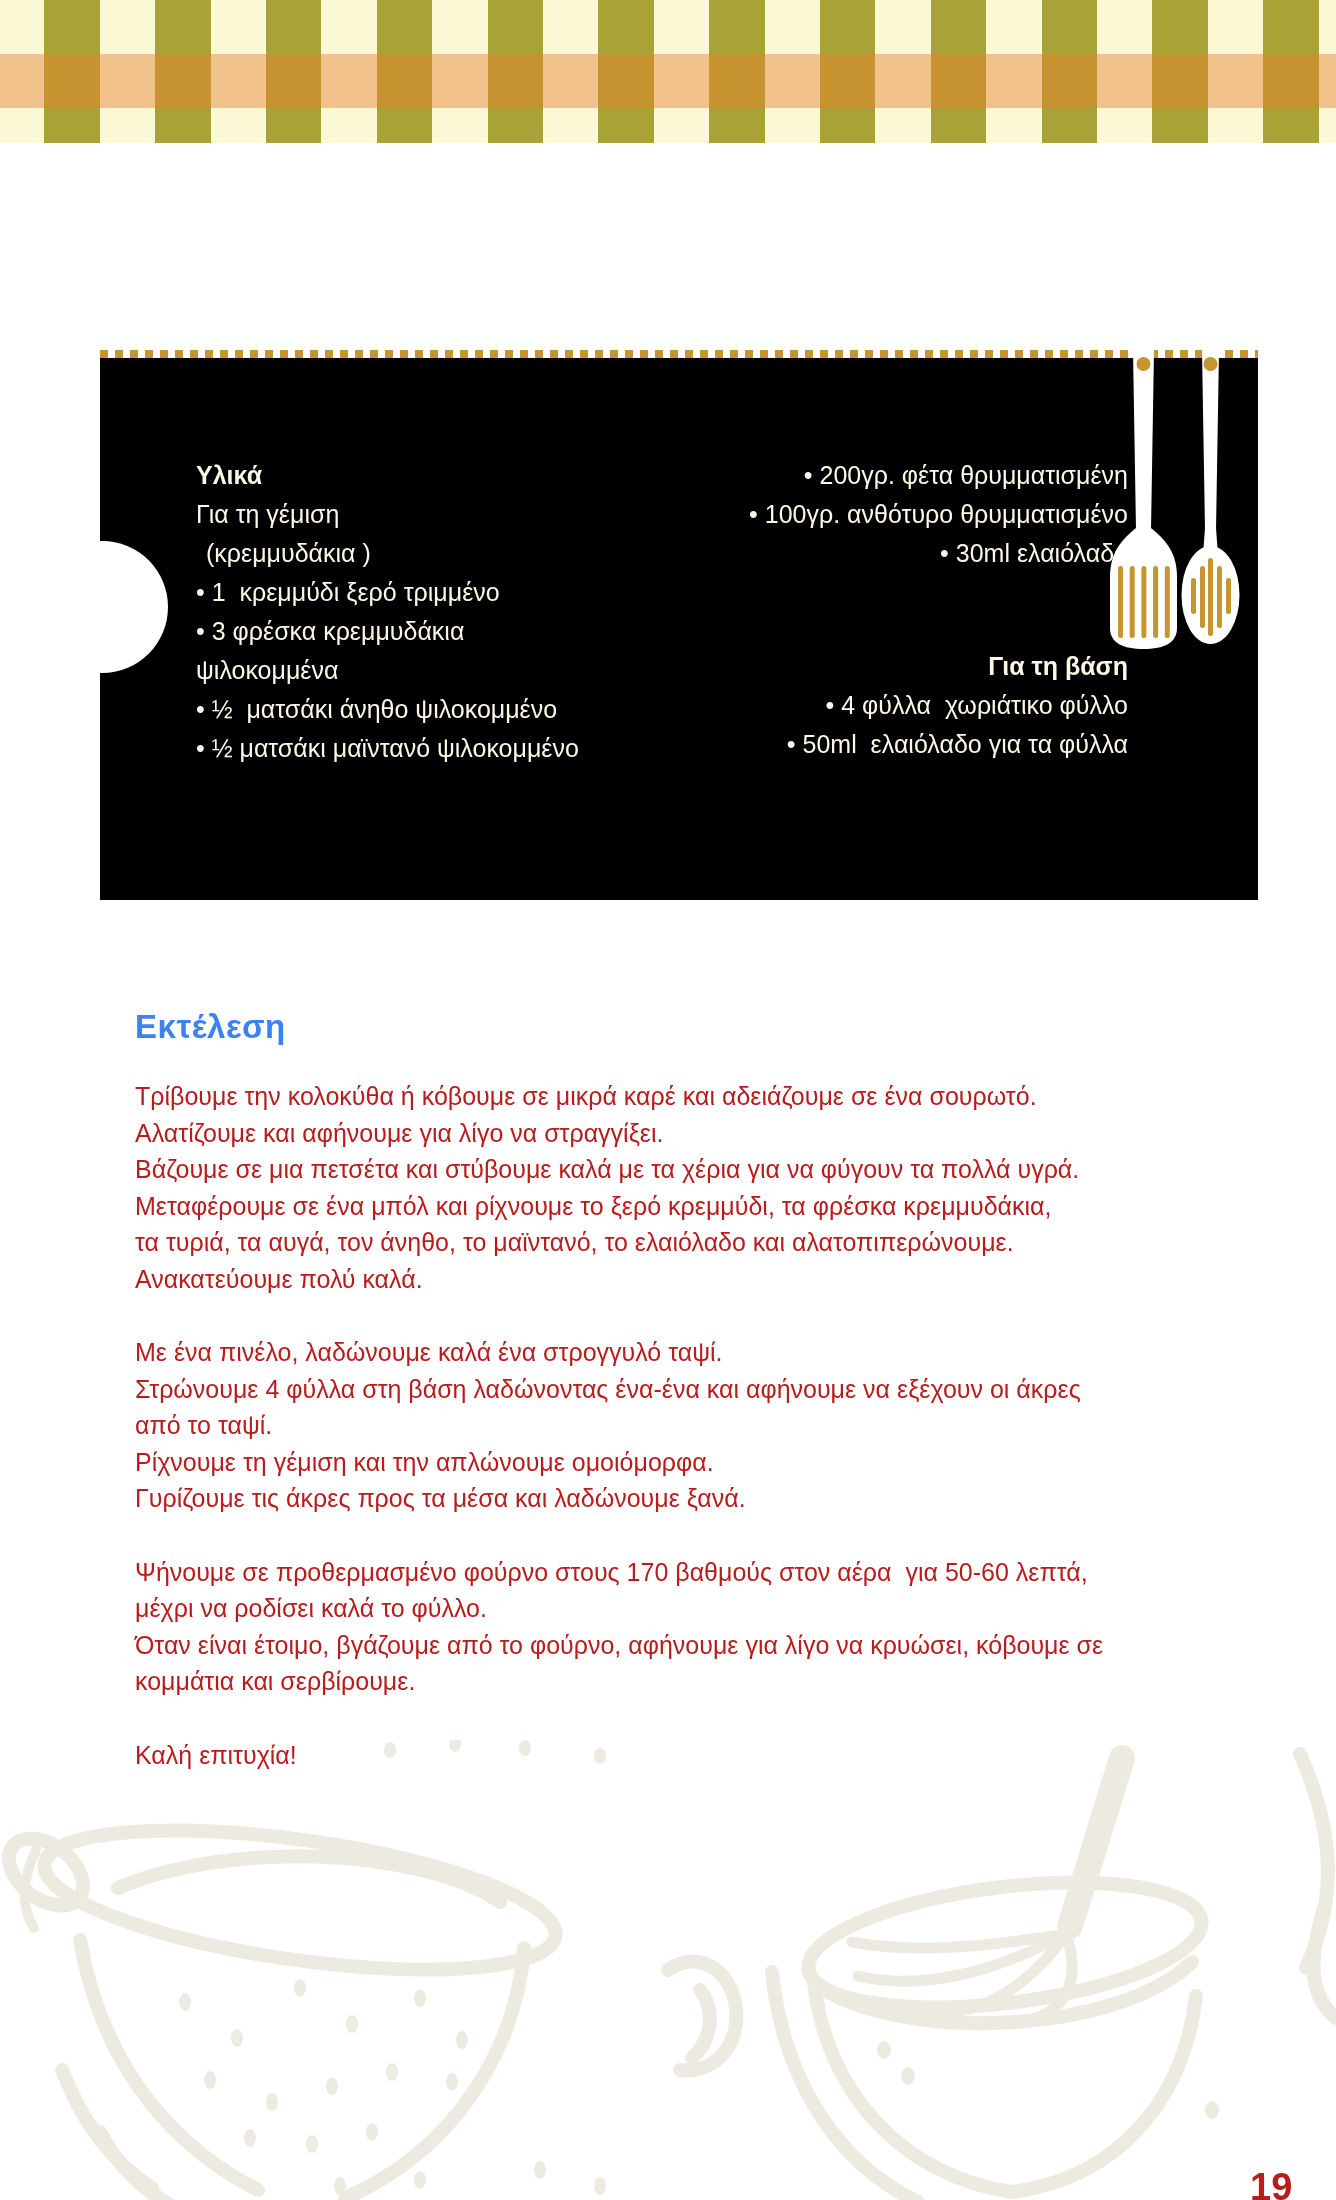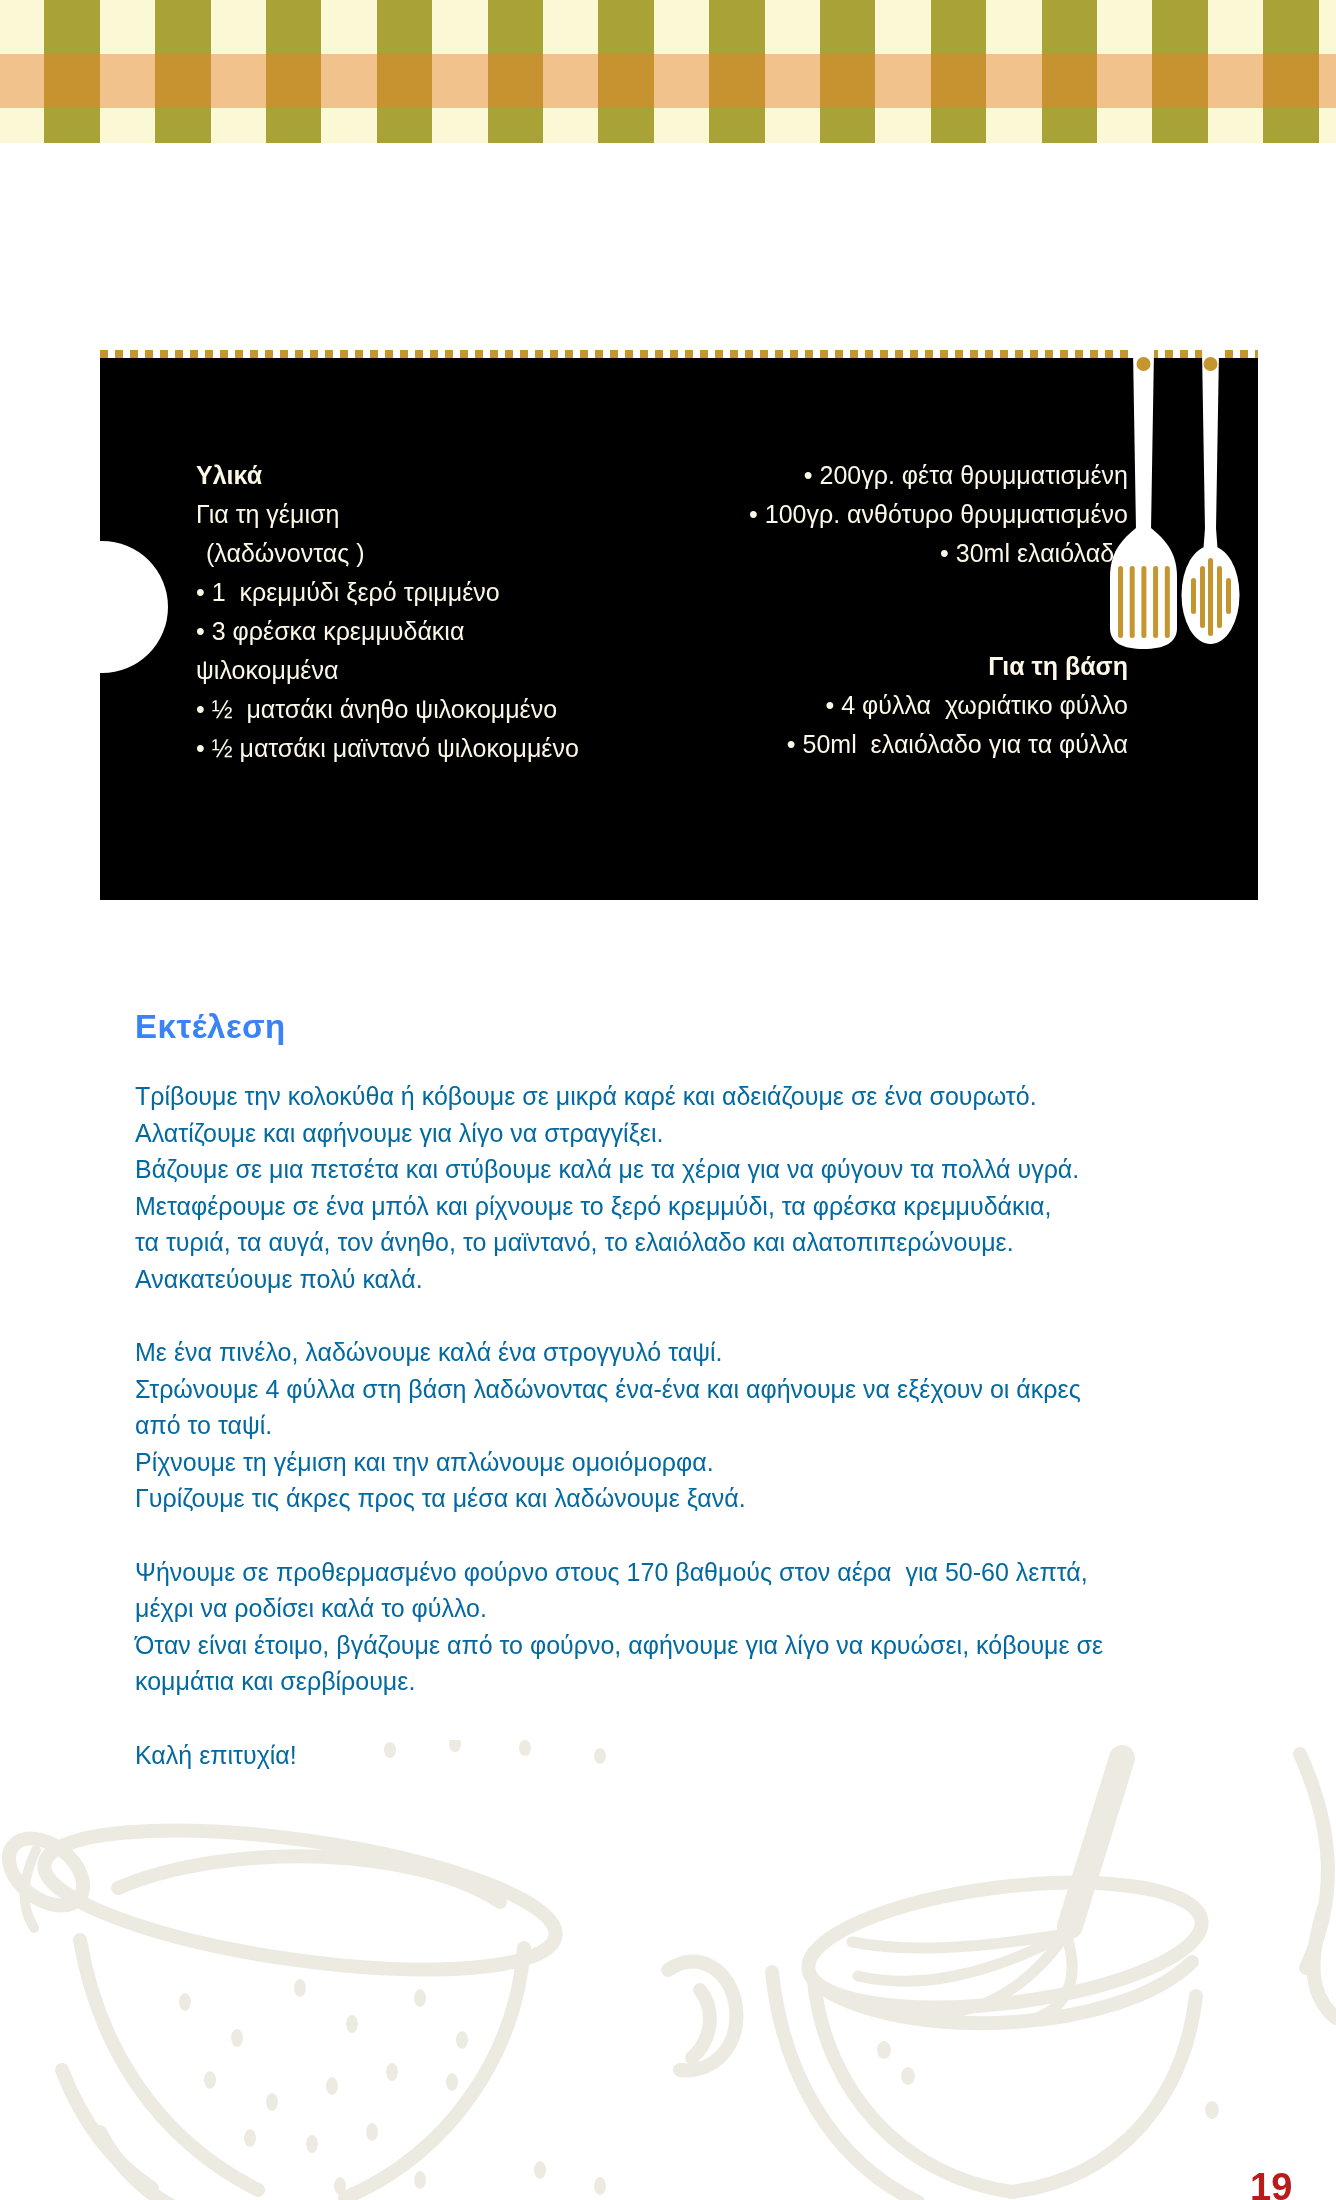--- a/index.html
+++ b/index.html
@@ -35,21 +35,21 @@
   .ing-line.indent{padding-left:10px;}
   .base-title{margin-top:74px;font-weight:bold;}
   .utensils{position:absolute;left:990px;top:-8px;}
   
   .exec-heading{
     position:absolute;left:135px;top:1008px;
     font-size:33px;font-weight:600;color:#3b82f6;letter-spacing:0.5px;
   }
   .steps{
     position:absolute;left:135px;top:1078px;width:1180px;
-    font-size:25px;line-height:36.5px;color:#0369a1;
+    font-size:25px;line-height:36.5px;color:#b91c1c;
   }
   .steps .para{white-space:pre;margin:0 0 37px 0;}
   .closing{white-space:pre;margin-top:-13px;}
   
   .illustrations{position:absolute;left:0;top:1740px;pointer-events:none;}
   .page-number{
     position:absolute;left:1250px;top:2147px;
     font-size:38px;font-weight:700;color:#b91c1c;margin-top:19px;
   }
 </style>
@@ -63,21 +63,21 @@
     <div class="row row-warm"></div>
     <div class="row row-light-clip"></div>
   </div>
 
   <div class="ingredient-box">
     <div class="circle-cutout"></div>
 
     <div class="col col-left">
       <div class="ing-title">Υλικά</div>
       <div class="ing-line">Για τη γέμιση</div>
-      <div class="ing-line indent">(λαδώνοντας )</div>
+      <div class="ing-line indent">(κρεμμυδάκια )</div>
       <div class="ing-line">• 1  κρεμμύδι ξερό τριμμένο</div>
       <div class="ing-line">• 3 φρέσκα κρεμμυδάκια</div>
       <div class="ing-line">ψιλοκομμένα</div>
       <div class="ing-line">• ½  ματσάκι άνηθο ψιλοκομμένο</div>
       <div class="ing-line">• ½ ματσάκι μαϊντανό ψιλοκομμένο</div>
     </div>
 
     <div class="col col-right">
       <div class="ing-line">• 200γρ. φέτα θρυμματισμένη</div>
       <div class="ing-line">• 100γρ. ανθότυρο θρυμματισμένο</div>

